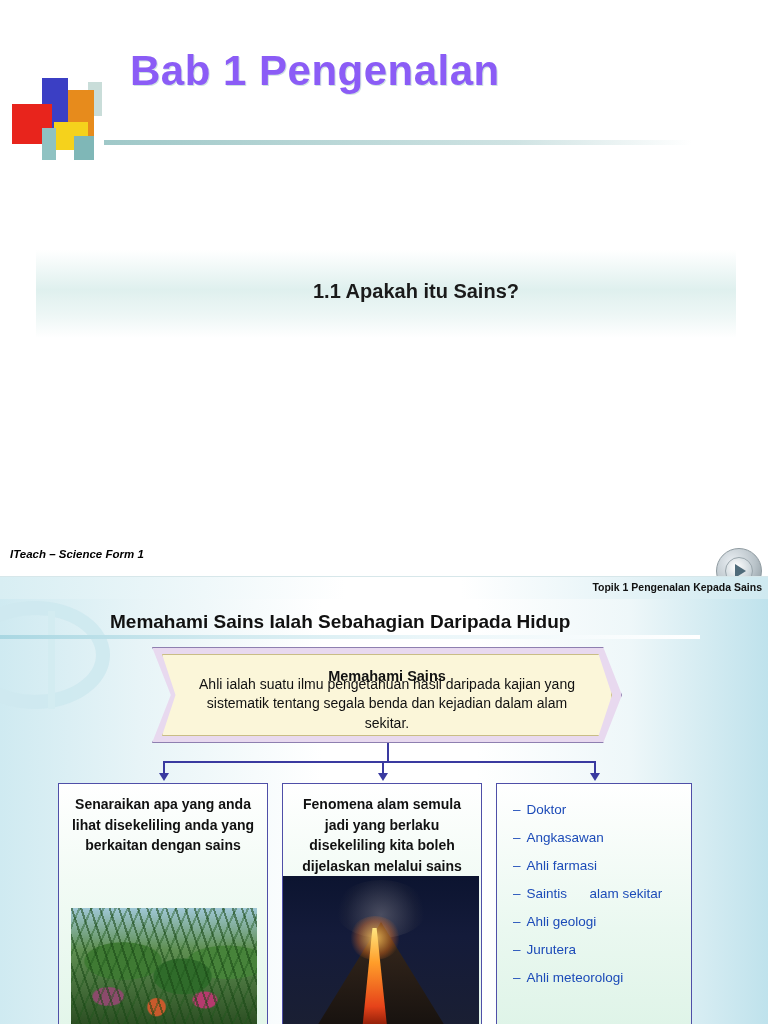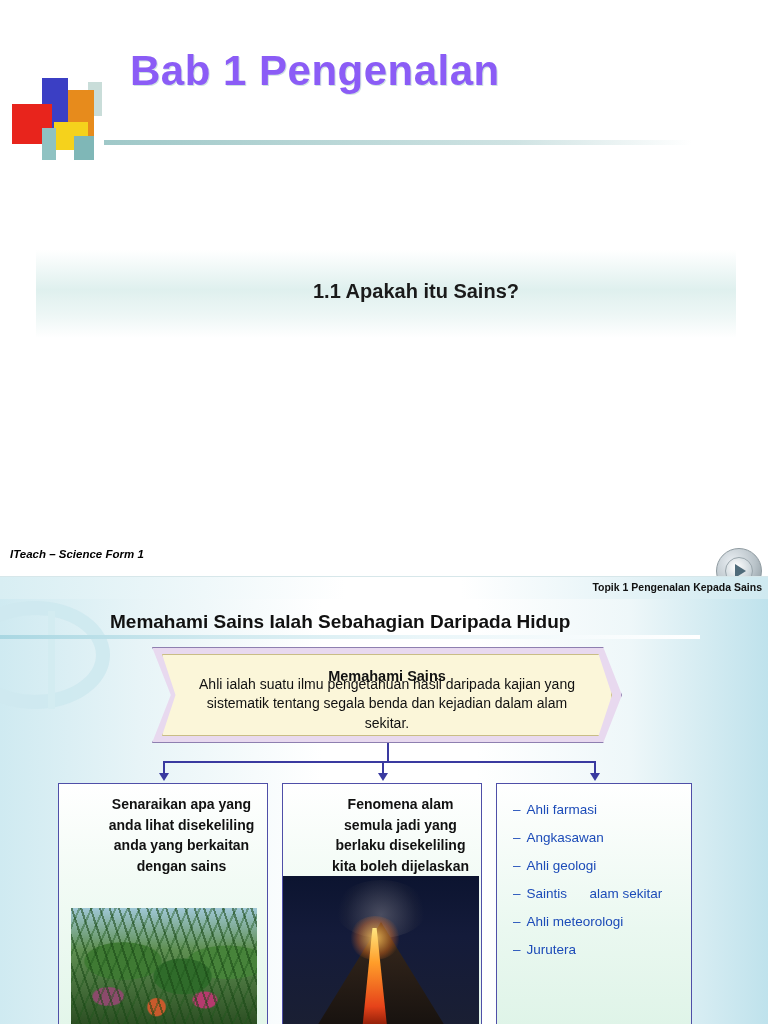--- a/index.html
+++ b/index.html
@@ -274,21 +274,20 @@
   .box2 { left: 282px; width: 200px; height: 244px; }
   .box3 { left: 496px; width: 196px; height: 244px; background: linear-gradient(to bottom,#ffffff 0%, #eaf8f0 60%, #dff4e8 100%); }
 
   .box-title {
     font-size: 14px;
     font-weight: bold;
     color: #111111;
     text-align: center;
     line-height: 1.48;
     padding: 10px 10px 0 10px;
-    margin-left: 37px;
   }
   .box3 .box-title { text-align: left; padding-left: 16px; }
 
   .box-list {
     margin: 12px 0 0 0;
     padding: 0 0 0 16px;
     list-style: none;
   }
   .box-list li {
     font-size: 13.5px;
@@ -441,22 +440,23 @@
     <div class="photo photo2">
       <div class="smoke"></div>
       <div class="volcano"></div>
       <div class="glow"></div>
       <div class="lava"></div>
     </div>
   </div>
 
   <div class="box box3">
     <ul class="box-list">
+      <li><span class="dash">–</span><span>Doktor</span></li>
+      <li><span class="dash">–</span><span>Angkasawan</span></li>
       <li><span class="dash">–</span><span>Ahli farmasi</span></li>
-      <li><span class="dash">–</span><span>Angkasawan</span></li>
+      <li><span class="dash">–</span><span>Saintis      alam sekitar</span></li>
       <li><span class="dash">–</span><span>Ahli geologi</span></li>
-      <li><span class="dash">–</span><span>Saintis      alam sekitar</span></li>
+      <li><span class="dash">–</span><span>Jurutera</span></li>
       <li><span class="dash">–</span><span>Ahli meteorologi</span></li>
-      <li><span class="dash">–</span><span>Jurutera</span></li>
     </ul>
   </div>
 
 </div>
 
 </body></html>

